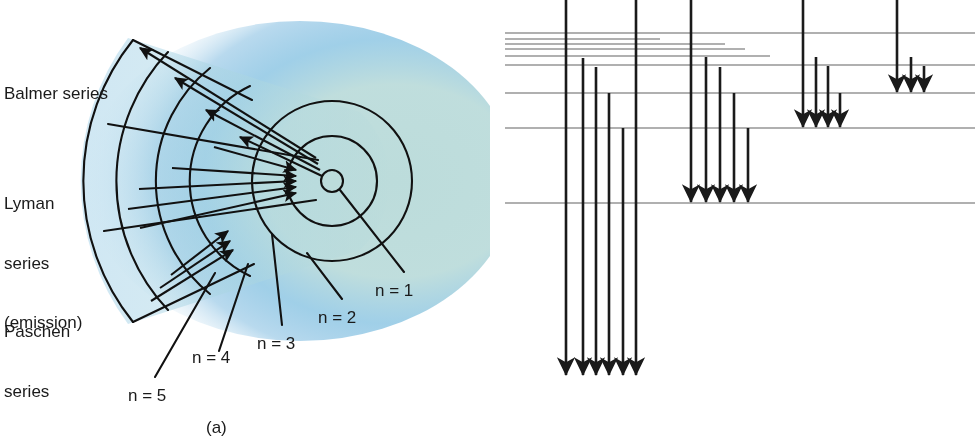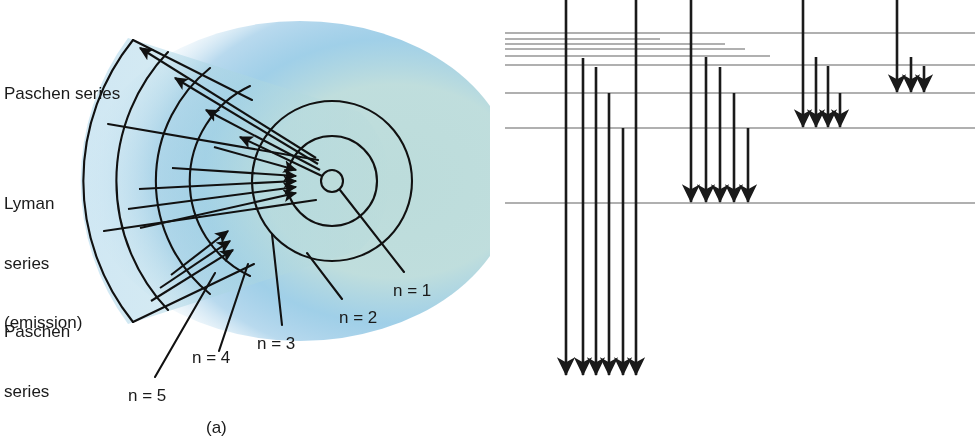--- a/index.html
+++ b/index.html
@@ -123,37 +123,37 @@
       <g stroke="#111111" stroke-width="2.1" fill="none" stroke-linecap="round">
         <line x1="340" y1="190" x2="404" y2="272"></line>
         <line x1="307" y1="253" x2="342" y2="299"></line>
         <line x1="272" y1="234" x2="282" y2="325"></line>
         <line x1="248" y1="264" x2="219" y2="351"></line>
         <line x1="215" y1="273" x2="155" y2="377"></line>
       </g>
     </svg>
 
     <div class="txt series-label-left" style="left:4px; top:45px;">
-      <div>Paschen series</div>
+      <div>Balmer series</div>
     </div>
 
     <div class="txt series-label-left" style="left:4px; top:155px;">
       <div>Lyman</div>
       <div>series</div>
       <div>(emission)</div>
     </div>
 
     <div class="txt series-label-left" style="left:4px; top:283px;">
       <div>Paschen</div>
       <div>series</div>
       <div>(emission)</div>
     </div>
 
-    <div class="txt n-label" style="left:393px; top:281px;text-align:right;">n = 1</div>
-    <div class="txt n-label" style="left:318px; top:308px;margin-left:21px;">n = 2</div>
+    <div class="txt n-label" style="left:375px; top:281px;text-align:right;">n = 1</div>
+    <div class="txt n-label" style="left:318px; top:308px;">n = 2</div>
     <div class="txt n-label" style="left:257px; top:334px;">n = 3</div>
     <div class="txt n-label" style="left:192px; top:348px;">n = 4</div>
     <div class="txt n-label" style="left:128px; top:386px;">n = 5</div>
 
     <div class="txt panel-caption" style="left:206px; top:418px;">(a)</div>
   </div>
 
   <div class="panel" id="panel-b">
     <svg width="485" height="442" viewBox="490 0 485 442">
       <defs>

